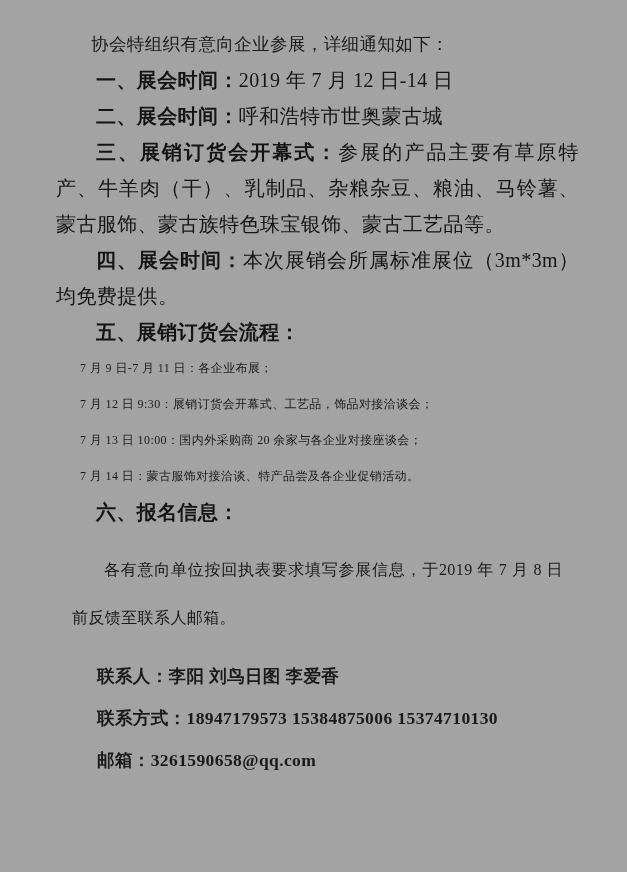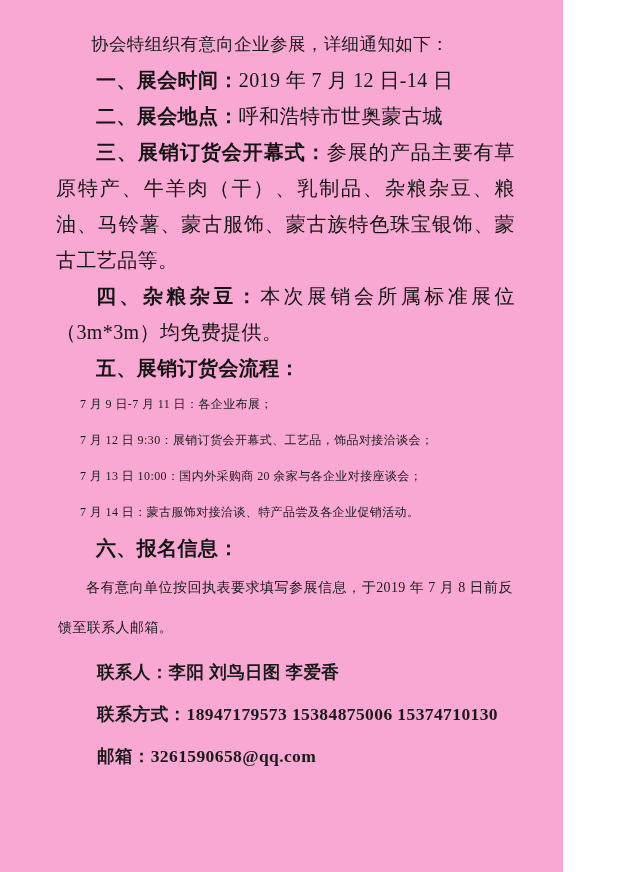--- a/index.html
+++ b/index.html
@@ -9,25 +9,25 @@
   body {
     width: 627px;
     height: 872px;
     background: #ffffff;
     font-family: "Liberation Serif", "DejaVu Serif", serif;
     color: #1a1a1a;
     overflow: hidden;
   }
   .page {
     position: relative;
-    width: 563px;
+    width: 627px;
     height: 872px;
     box-sizing: border-box;
     padding: 26px 48px 0 56px;
-    background: #f9a8d4;
+    background: #a3a3a3;
   }
   .para {
     font-size: 17.5px;
     line-height: 36px;
     letter-spacing: 0.4px;
     text-align: justify;
     margin: 0;
     color: #191919;
   }
   .indent2 {
@@ -38,24 +38,24 @@
     line-height: 36px;
     letter-spacing: 0.4px;
     margin: 0;
     text-indent: 2em;
     color: #141414;
   }
   .heading .label {
     font-weight: bold;
   }
   .section-body {
-    font-size: 14px;
-    line-height: 40px;
+    font-size: 16px;
+    line-height: 48px;
     letter-spacing: 0.4px;
-    margin: 2px;
+    margin: 16px;
     text-indent: 2em;
     text-align: justify;
   }
   .flow-line {
     font-size: 12px;
     line-height: 36px;
     letter-spacing: 0.4px;
     margin: 0;
     text-indent: 2em;
     text-align: justify;
@@ -71,25 +71,25 @@
 </style>
 </head>
 <body>
 
 <div class="page">
 
   <p class="para indent2">协会特组织有意向企业参展，详细通知如下：</p>
 
   <p class="heading"><span class="label">一、展会时间：</span><span>2019 年 7 月 12 日-14 日</span></p>
 
-  <p class="heading"><span class="label">二、展会地点：</span><span>呼和浩特市世奥蒙古城</span></p>
+  <p class="heading"><span class="label">二、展会时间：</span><span>呼和浩特市世奥蒙古城</span></p>
 
   <p class="heading" style="text-align:justify;"><span class="label">三、展销订货会开幕式：</span><span>参展的产品主要有草原特产、牛羊肉（干）、乳制品、杂粮杂豆、粮油、马铃薯、蒙古服饰、蒙古族特色珠宝银饰、蒙古工艺品等。</span></p>
 
-  <p class="heading" style="text-align:justify;"><span class="label">四、杂粮杂豆：</span><span>本次展销会所属标准展位（3m*3m）均免费提供。</span></p>
+  <p class="heading" style="text-align:justify;"><span class="label">四、展会时间：</span><span>本次展销会所属标准展位（3m*3m）均免费提供。</span></p>
 
   <p class="heading"><span class="label">五、展销订货会流程：</span></p>
 
   <p class="flow-line">7 月 9 日-7 月 11 日：各企业布展；</p>
   <p class="flow-line">7 月 12 日 9:30：展销订货会开幕式、工艺品，饰品对接洽谈会；</p>
   <p class="flow-line">7 月 13 日 10:00：国内外采购商 20 余家与各企业对接座谈会；</p>
   <p class="flow-line">7 月 14 日：蒙古服饰对接洽谈、特产品尝及各企业促销活动。</p>
 
   <p class="heading"><span class="label">六、报名信息：</span></p>
 

